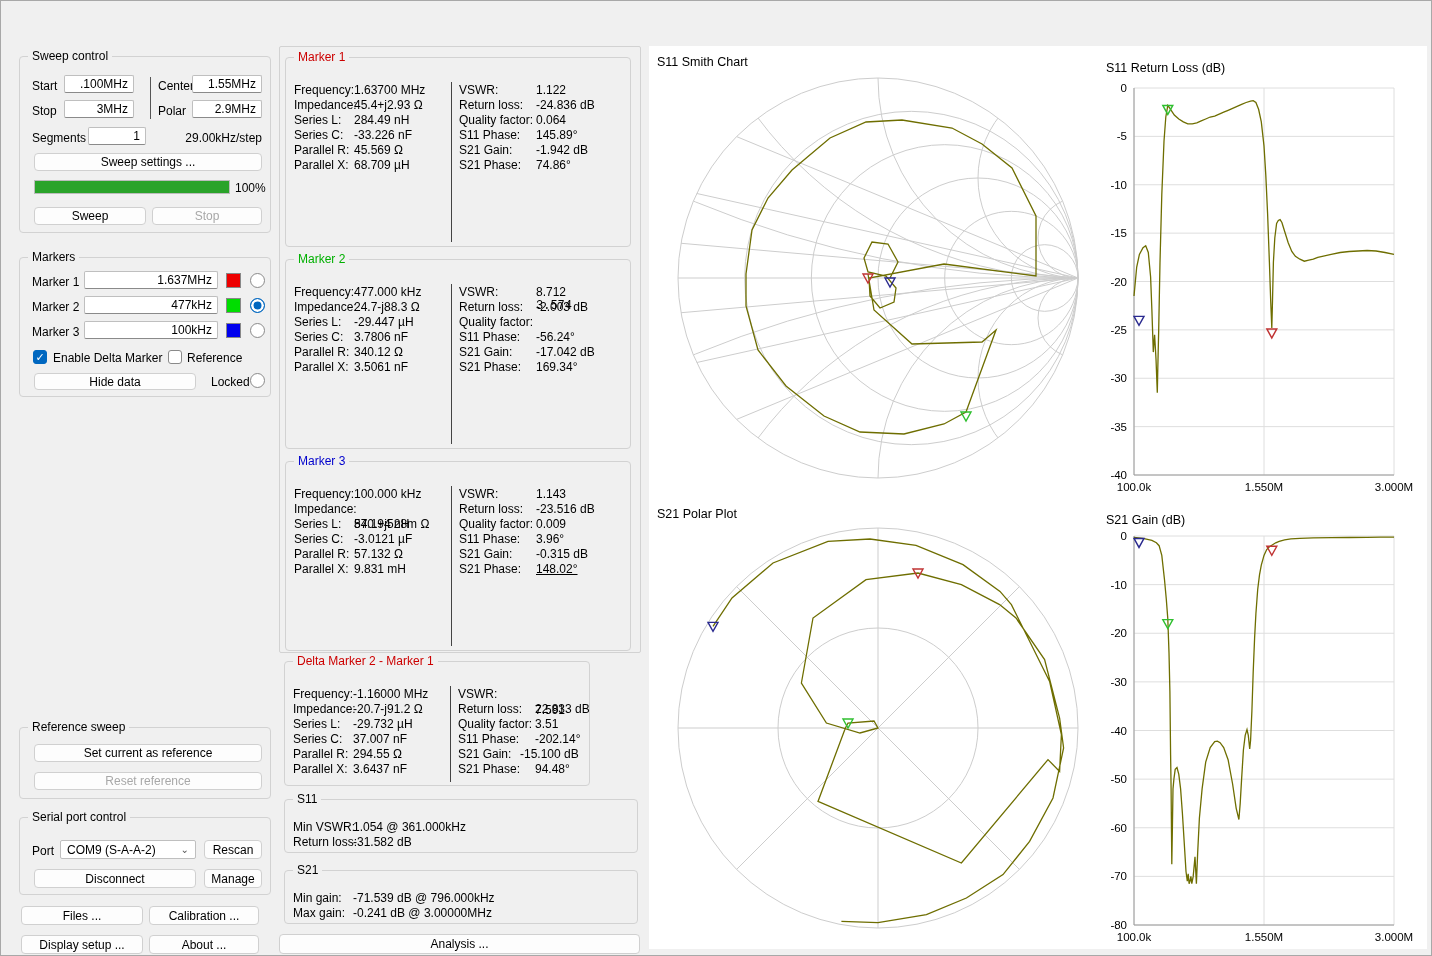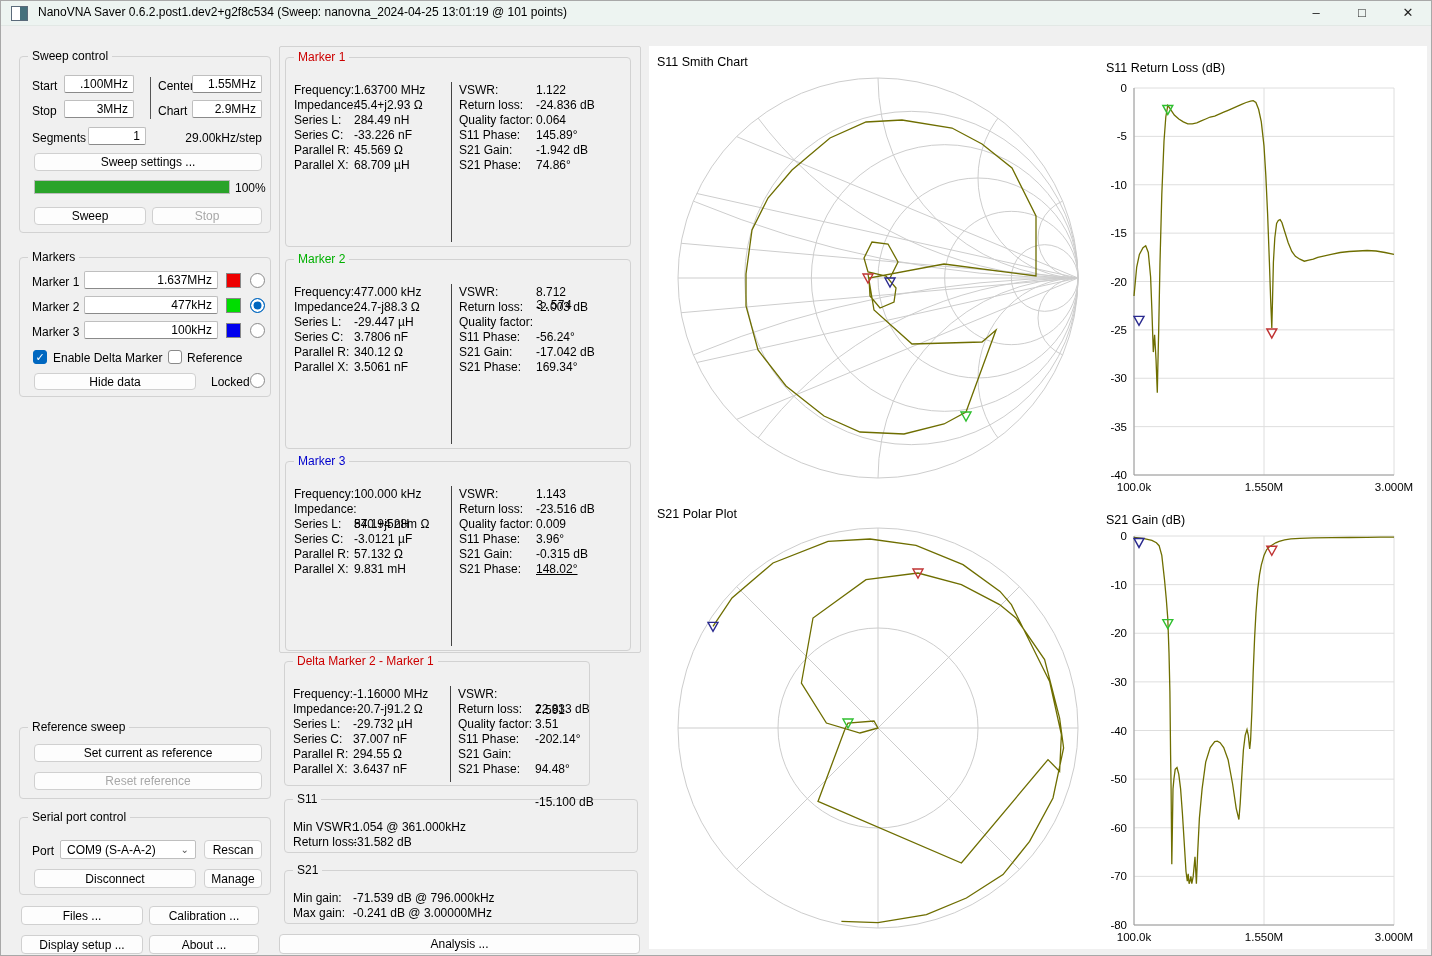--- a/index.html
+++ b/index.html
@@ -31,40 +31,31 @@
   .prog .fill{height:100%;background:#2aa32a;}
   .vdiv{position:absolute;width:1px;background:#9a9a9a;}
   .mpanel .lbl{line-height:13px;}
   svg text{font-family:"Liberation Sans",sans-serif;}
 </style>
 </head>
 <body>
 
 <div class="app" id="app">
 
-  <div class="titlebar">
-    <span class="ticon">
-        <i></i>
-      </span>
-    <span class="ttext">NanoVNA Saver 0.6.2.post1.dev2+g2f8c534 (Sweep: nanovna_2024-04-25 13:01:19 @ 101 points)</span>
-    <span class="wbtn" style="right:92px;">–</span>
-    <span class="wbtn" style="right:46px;">□</span>
-    <span class="wbtn" style="right:0;">✕</span>
-  </div>
 
   <div class="gb" style="left:18px;top:55px;width:252px;height:177px;">
     <span class="gbt">Sweep control</span>
     <span class="lbl" style="left:12px;top:22px;">Start</span>
     <div class="inp" style="left:44px;top:18px;width:70px;height:18px;">.100MHz</div>
     <div class="vdiv" style="left:130px;top:20px;height:42px;background:#555;"></div>
     <span class="lbl" style="left:138px;top:22px;">Center</span>
     <div class="inp" style="left:172px;top:18px;width:70px;height:18px;">1.55MHz</div>
     <span class="lbl" style="left:12px;top:47px;">Stop</span>
     <div class="inp" style="left:44px;top:43px;width:70px;height:18px;">3MHz</div>
-    <span class="lbl" style="left:138px;top:47px;">Chart</span>
+    <span class="lbl" style="left:138px;top:47px;">Polar</span>
     <div class="inp" style="left:172px;top:43px;width:70px;height:18px;">2.9MHz</div>
     <span class="lbl" style="left:12px;top:74px;">Segments</span>
     <div class="inp" style="left:68px;top:70px;width:58px;height:18px;">1</div>
     <span class="lbl" style="left:130px;top:74px;width:112px;text-align:right;">29.00kHz/step</span>
     <div class="btn" style="left:14px;top:96px;width:228px;height:18px;">Sweep settings ...</div>
     <div class="prog" style="left:14px;top:123px;width:196px;height:14px;">
         <div class="fill" style="width:100%;"></div>
       </div>
     <span class="lbl" style="left:215px;top:124px;">100%</span>
     <div class="btn" style="left:14px;top:150px;width:112px;height:18px;">Sweep</div>
@@ -356,20 +347,20 @@
       <span class="lbl" style="left:68px;top:56px;">-29.732 µH</span>
       <span class="lbl" style="left:173px;top:56px;">Quality factor:</span>
       <span class="lbl" style="left:250px;top:56px;">3.51</span>
       <span class="lbl" style="left:8px;top:71px;">Series C:</span>
       <span class="lbl" style="left:68px;top:71px;">37.007 nF</span>
       <span class="lbl" style="left:173px;top:71px;">S11 Phase:</span>
       <span class="lbl" style="left:250px;top:71px;">-202.14°</span>
       <span class="lbl" style="left:8px;top:86px;">Parallel R:</span>
       <span class="lbl" style="left:68px;top:86px;">294.55 Ω</span>
       <span class="lbl" style="left:173px;top:86px;">S21 Gain:</span>
-      <span class="lbl" style="left:250px;top:86px;margin-top:48px;">-15.100 dB</span>
+      <span class="lbl" style="left:235px;top:86px;">-15.100 dB</span>
       <span class="lbl" style="left:8px;top:101px;">Parallel X:</span>
       <span class="lbl" style="left:68px;top:101px;">3.6437 nF</span>
       <span class="lbl" style="left:173px;top:101px;">S21 Phase:</span>
       <span class="lbl" style="left:250px;top:101px;">94.48°</span>
       <div class="vdiv" style="left:165px;top:24px;height:96px;background:#444;"></div>
     </div>
   </div>
 
 </body></html>

